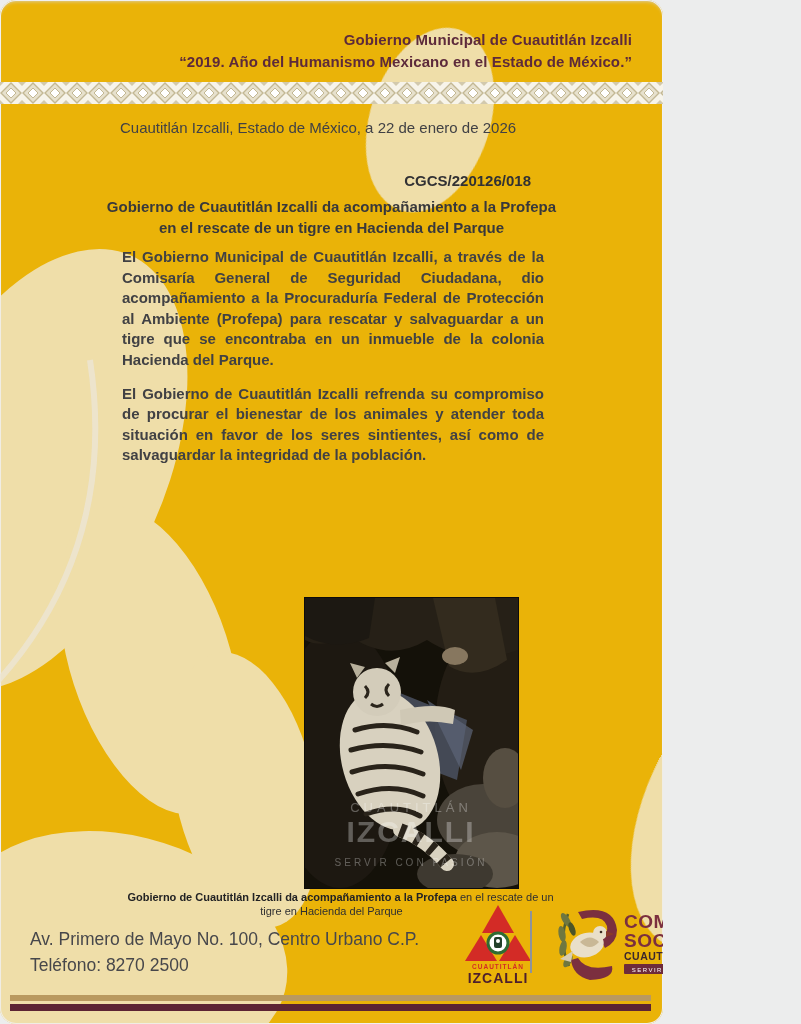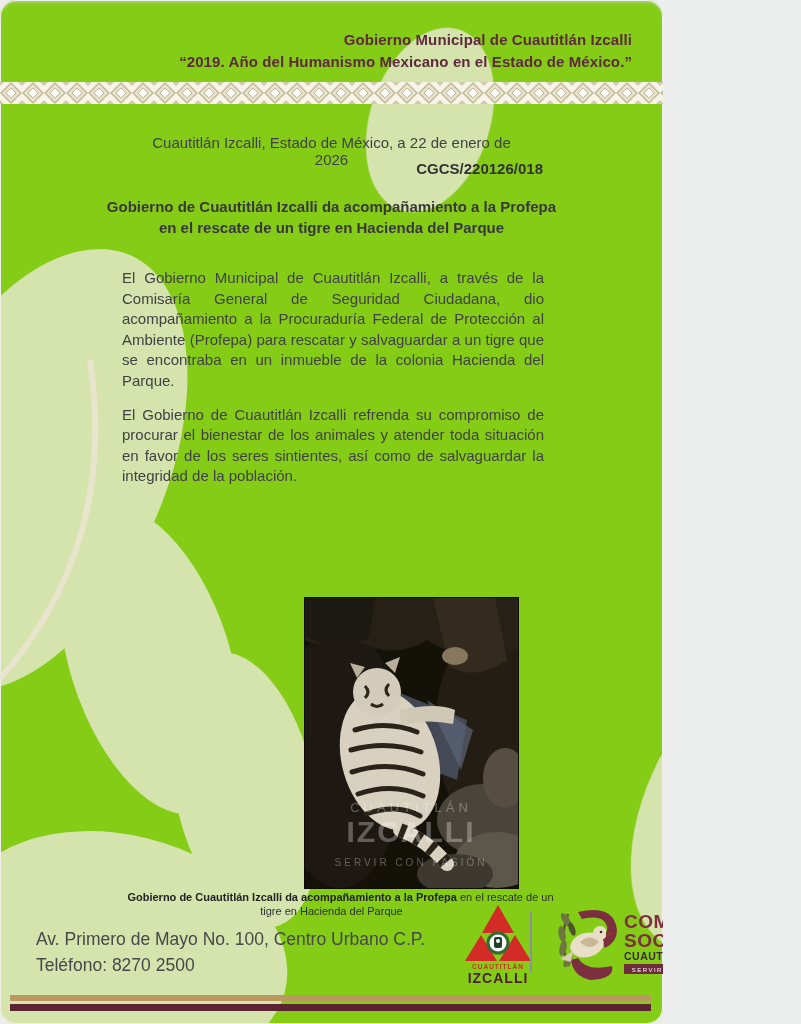--- a/index.html
+++ b/index.html
@@ -1,48 +1,48 @@
 <!DOCTYPE html>
 <html><head>
 <meta charset="utf-8">
 <style>
   html,body{margin:0;padding:0;background:#eceded;}
   .page{
-    position:relative;width:663px;height:1024px;background:#84cc16;
+    position:relative;width:663px;height:1024px;background:#eab308;
     font-family:"Liberation Sans",sans-serif;overflow:hidden;
     border-radius:16px;box-shadow:inset 0 0 0 1px #f0f0f1, inset 0 3px 4px -2px #d8d8da;
   }
   .bg-watermark{position:absolute;inset:0;z-index:0;pointer-events:none;}
   .layer{position:relative;z-index:1;}
 
   .hdr{position:absolute;top:29px;left:120px;right:31px;text-align:right;
        color:#5d2a3b;font-weight:700;font-size:15px;line-height:22px;letter-spacing:.1px;}
 
   .band{position:absolute;top:82px;left:0;width:801px;height:22px;}
 
-  .dateline{position:absolute;top:119px;left:120px;right:120px;text-align:center;
-            font-size:15px;color:#414145;margin:15px;}
+  .dateline{position:absolute;top:119px;left:120px;right:120px;text-align:left;
+            font-size:15px;color:#414145;margin:0;}
   .reference{position:absolute;top:160px;left:120px;right:120px;text-align:right;
-             font-size:15px;font-weight:700;color:#313134;margin:0;}
+             font-size:15px;font-weight:700;color:#313134;margin:12px;}
   .title{position:absolute;top:196px;left:100px;right:100px;text-align:center;
          font-size:15px;font-weight:700;color:#38383b;line-height:21px;margin:0;}
 
-  .bodytext{position:absolute;top:268px;left:122px;right:119px;}
+  .bodytext{position:absolute;top:247px;left:122px;right:119px;font-weight:bold;}
   .bodytext p{margin:0 0 13px 0;text-align:justify;font-size:15px;line-height:20.6px;
               color:#414144;}
 
   .photo{position:absolute;left:305px;top:598px;width:213px;height:290px;margin:0;
          box-shadow:0 0 0 1px #0e0c0a;}
   .photo svg{display:block;}
 
   .caption{position:absolute;top:891px;left:100px;right:100px;text-align:center;
            font-size:11px;line-height:13.5px;color:#2f2f31;margin:0;}
   .caption b{font-weight:700;color:#222224;margin-left:18px;}
 
-  .address{position:absolute;left:36px;top:926px;font-size:17.5px;line-height:26px;
+  .address{position:absolute;left:30px;top:926px;font-size:17.5px;line-height:26px;
            color:#47474b;}
 
   .izcalli-logo{position:absolute;left:451px;top:903px;}
   .logo-divider{position:absolute;left:530px;top:911px;width:2px;height:62px;background:#8e939a;}
   .comunicacion-logo{position:absolute;left:556px;top:902px;}
 
   .bar{position:absolute;left:10px;right:12px;}
   .bar.tan{top:995px;height:6px;background:#b9995f;}
   .bar.maroon{top:1004px;height:7px;background:#5c2433;}
 </style>

